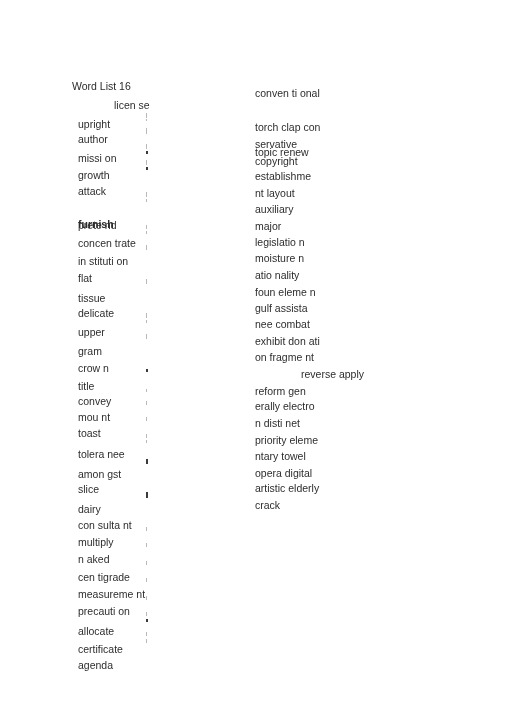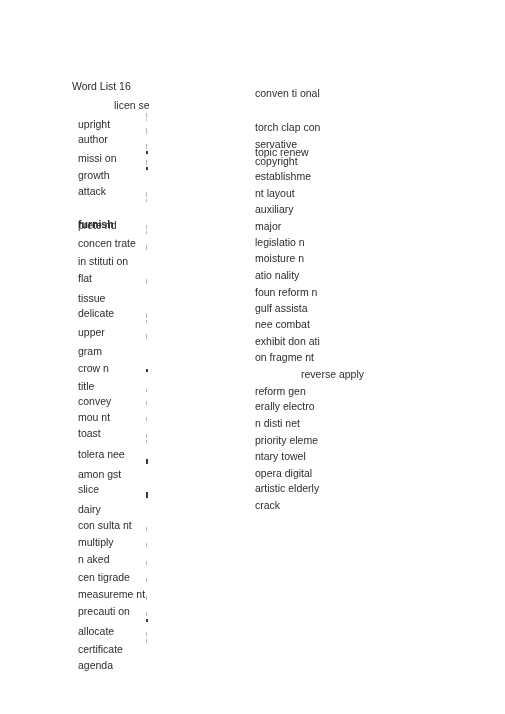--- a/index.html
+++ b/index.html
@@ -119,21 +119,21 @@
       <div class="word" style="left: 255px; top: 121px;">torch clap con</div>
       <div class="word" style="left: 255px; top: 138px;">servative</div>
       <div class="word" style="left: 255px; top: 155px;">copyright</div>
       <div class="word" style="left: 255px; top: 170px;">establishme</div>
       <div class="word" style="left: 255px; top: 187px;">nt layout</div>
       <div class="word" style="left: 255px; top: 203px;">auxiliary</div>
       <div class="word" style="left: 255px; top: 220px;">major</div>
       <div class="word" style="left: 255px; top: 236px;">legislatio n</div>
       <div class="word" style="left: 255px; top: 252px;">moisture n</div>
       <div class="word" style="left: 255px; top: 269px;">atio nality</div>
-      <div class="word" style="left: 255px; top: 286px;">foun reform n</div>
+      <div class="word" style="left: 255px; top: 286px;">foun eleme n</div>
       <div class="word" style="left: 255px; top: 302px;">gulf assista</div>
       <div class="word" style="left: 255px; top: 318px;">nee combat</div>
       <div class="word" style="left: 255px; top: 335px;">exhibit don ati</div>
       <div class="word" style="left: 255px; top: 351px;">on fragme nt</div>
       <div class="word" style="left: 255px; top: 368px; padding-left: 46px;">reverse apply</div>
       <div class="word" style="left: 255px; top: 385px;">reform gen</div>
       <div class="word" style="left: 255px; top: 400px;">erally electro</div>
       <div class="word" style="left: 255px; top: 417px;">n disti net</div>
       <div class="word" style="left: 255px; top: 434px;">priority eleme</div>
       <div class="word" style="left: 255px; top: 450px;">ntary towel</div>

